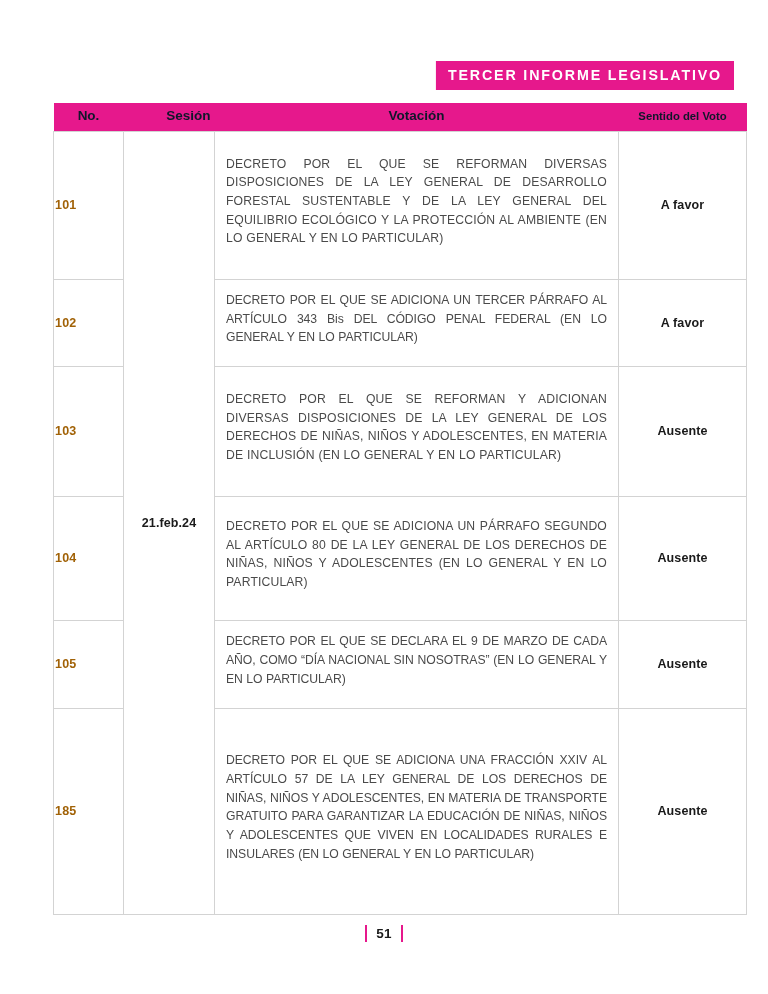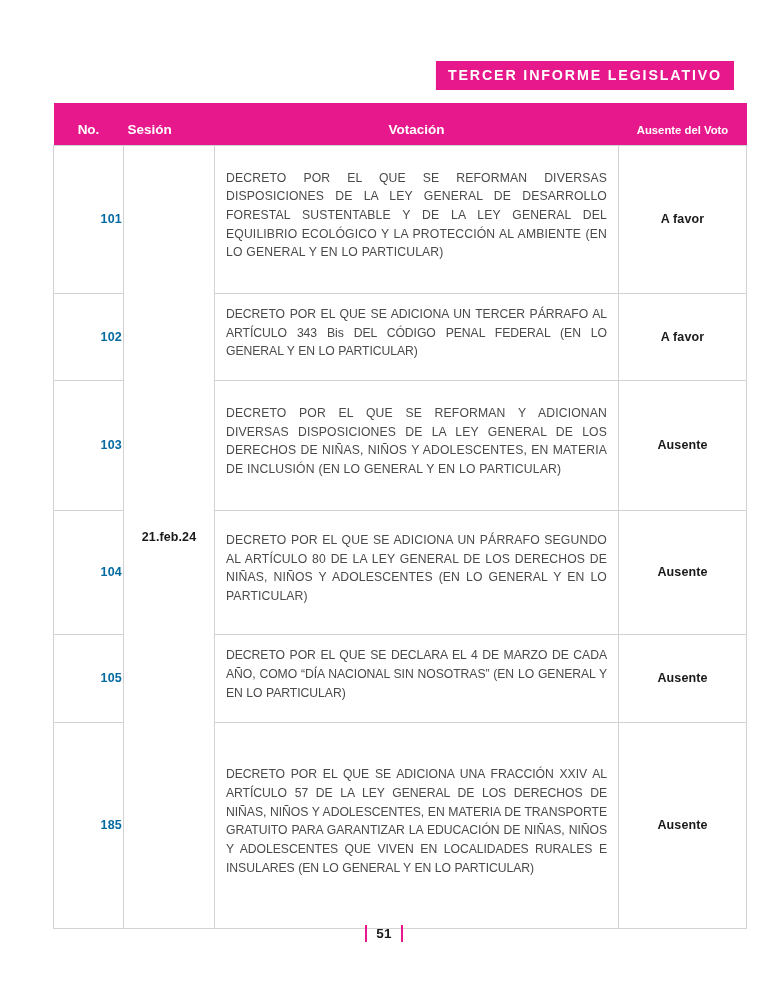--- a/index.html
+++ b/index.html
@@ -55,42 +55,42 @@
     top: 103px;
     width: 661px;
   }
   table.votes {
     border-collapse: collapse;
     width: 661px;
     table-layout: fixed;
   }
   table.votes thead th {
     background: var(--pink, #E6188C);
-    color: #ffffff;
-    font-weight: 700;
-    padding: 20px 4px 7px 4px;
+    color: #0f172a;
+    font-weight: 700;
+    padding: 6px 4px 7px 4px;
     border: none;
     line-height: 1.1;
     vertical-align: middle;
   }
   th.col-no      { width: 62px;  font-size: 13.5px; text-align: center; }
-  th.col-sesion  { width: 83px;  font-size: 13.5px; text-align: left; }
+  th.col-sesion  { width: 83px;  font-size: 13.5px; text-align: right; }
   th.col-votacion{ width: 396px; font-size: 13.5px; text-align: center; }
   th.col-sentido { width: 120px; font-size: 11.3px; text-align: center; }
 
   table.votes td {
     border: 1px solid #d3d3d3;
     vertical-align: middle;
     background: #ffffff;
   }
   td.c-no {
-    text-align: right;
+    text-align: left;
     font-size: 12.5px;
     font-weight: 700;
-    color: #0369a1;
+    color: #a16207;
     letter-spacing: 0.2px;
   }
   td.c-sesion {
     text-align: center;
     font-size: 12.5px;
     font-weight: 700;
     color: #1a1a1a;
     letter-spacing: 0.1px;
     vertical-align: top;
   }
@@ -151,21 +151,21 @@
     <div class="header-banner">TERCER INFORME LEGISLATIVO</div>
   </div>
 
   <div class="table-wrap">
     <table class="votes">
       <thead>
         <tr>
           <th class="col-no">No.</th>
           <th class="col-sesion">Sesión</th>
           <th class="col-votacion">Votación</th>
-          <th class="col-sentido">Ausente del Voto</th>
+          <th class="col-sentido">Sentido del Voto</th>
         </tr>
       </thead>
       <tbody>
         <tr>
           <td class="c-no" style="height:145px;">101</td>
           <td class="c-sesion" rowspan="6">21.feb.24</td>
           <td class="c-votacion">DECRETO POR EL QUE SE REFORMAN DIVERSAS DISPOSICIONES DE LA LEY GENERAL DE DESARROLLO FORESTAL SUSTENTABLE Y DE LA LEY GENERAL DEL EQUILIBRIO ECOLÓGICO Y LA PROTECCIÓN AL AMBIENTE (EN LO GENERAL Y EN LO PARTICULAR)</td>
           <td class="c-sentido">A favor</td>
         </tr>
         <tr>
@@ -178,21 +178,21 @@
           <td class="c-votacion">DECRETO POR EL QUE SE REFORMAN Y ADICIONAN DIVERSAS DISPOSICIONES DE LA LEY GENERAL DE LOS DERECHOS DE NIÑAS, NIÑOS Y ADOLESCENTES, EN MATERIA DE INCLUSIÓN (EN LO GENERAL Y EN LO PARTICULAR)</td>
           <td class="c-sentido">Ausente</td>
         </tr>
         <tr>
           <td class="c-no" style="height:121px;">104</td>
           <td class="c-votacion">DECRETO POR EL QUE SE ADICIONA UN PÁRRAFO SEGUNDO AL ARTÍCULO 80 DE LA LEY GENERAL DE LOS DERECHOS DE NIÑAS, NIÑOS Y ADOLESCENTES (EN LO GENERAL Y EN LO PARTICULAR)</td>
           <td class="c-sentido">Ausente</td>
         </tr>
         <tr>
           <td class="c-no" style="height:85px;">105</td>
-          <td class="c-votacion tight">DECRETO POR EL QUE SE DECLARA EL 4 DE MARZO DE CADA AÑO, COMO “DÍA NACIONAL SIN NOSOTRAS” (EN LO GENERAL Y EN LO PARTICULAR)</td>
+          <td class="c-votacion tight">DECRETO POR EL QUE SE DECLARA EL 9 DE MARZO DE CADA AÑO, COMO “DÍA NACIONAL SIN NOSOTRAS” (EN LO GENERAL Y EN LO PARTICULAR)</td>
           <td class="c-sentido">Ausente</td>
         </tr>
         <tr>
           <td class="c-no" style="height:203px;">185</td>
           <td class="c-votacion tight">DECRETO POR EL QUE SE ADICIONA UNA FRACCIÓN XXIV AL ARTÍCULO 57 DE LA LEY GENERAL DE LOS DERECHOS DE NIÑAS, NIÑOS Y ADOLESCENTES, EN MATERIA DE TRANSPORTE GRATUITO PARA GARANTIZAR LA EDUCACIÓN DE NIÑAS, NIÑOS Y ADOLESCENTES QUE VIVEN EN LOCALIDADES RURALES E INSULARES (EN LO GENERAL Y EN LO PARTICULAR)</td>
           <td class="c-sentido">Ausente</td>
         </tr>
       </tbody>
     </table>
   </div>

